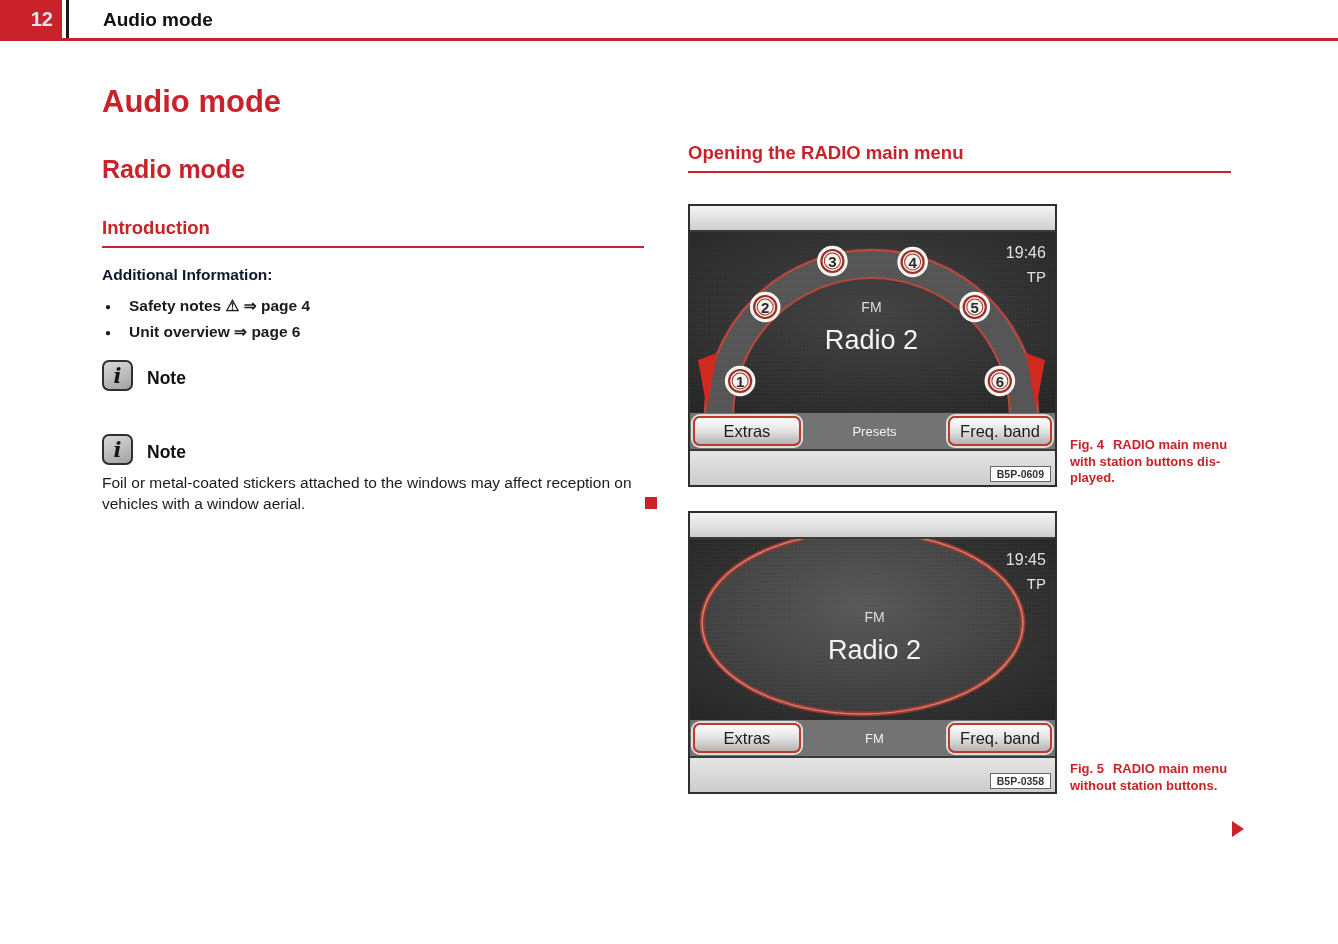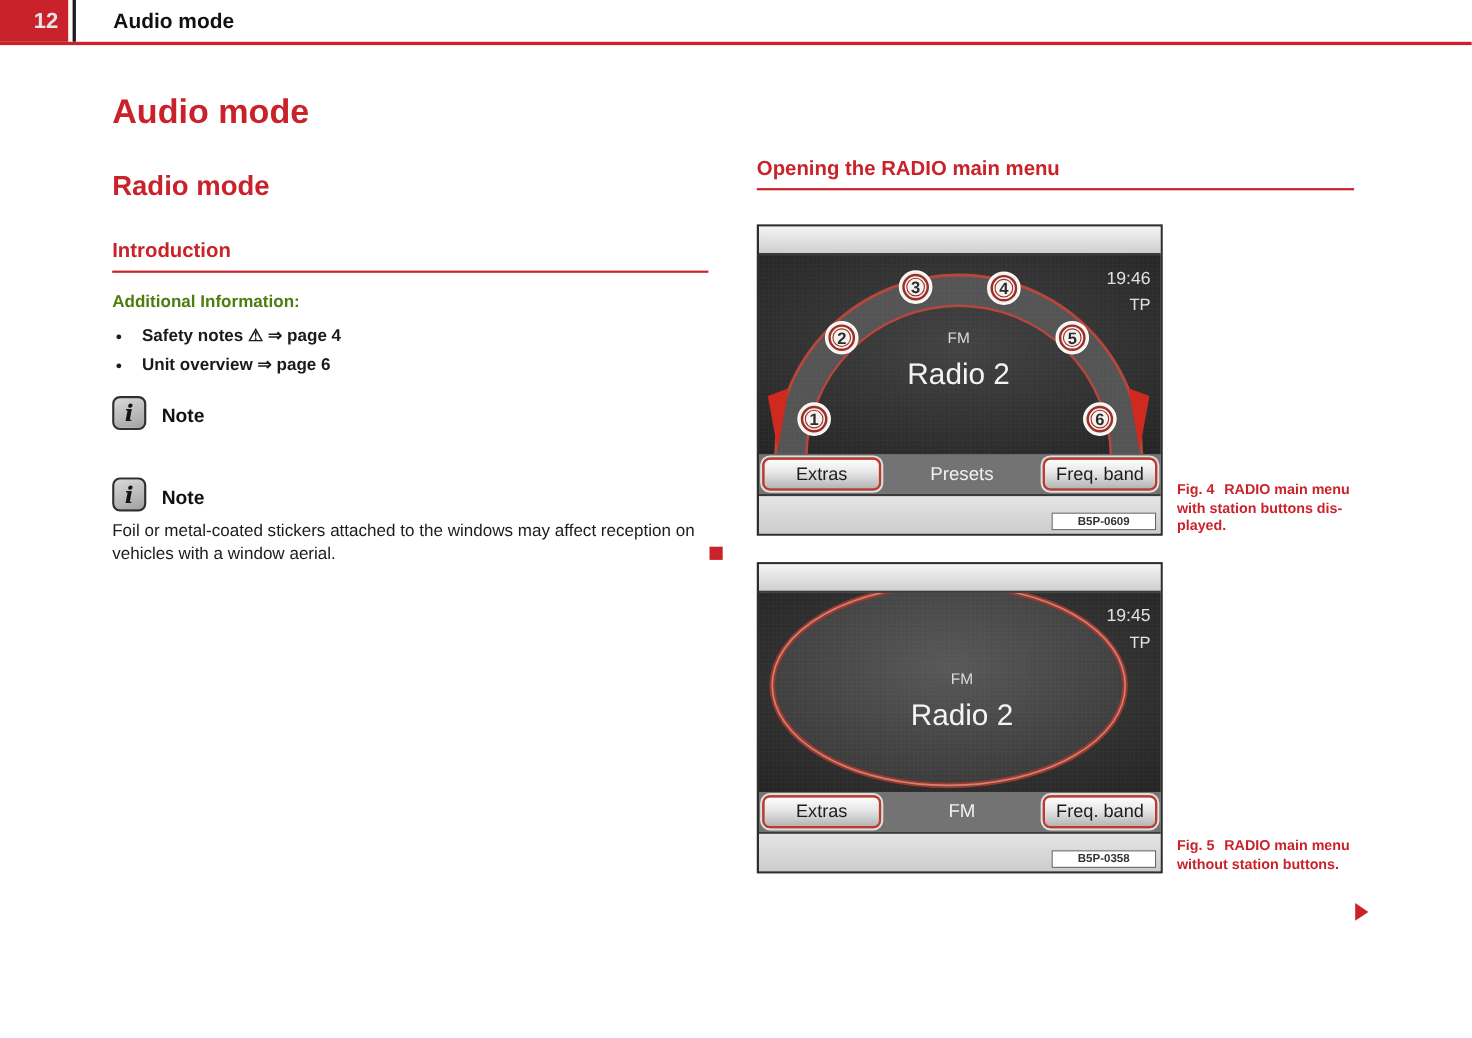--- a/index.html
+++ b/index.html
@@ -22,21 +22,21 @@
   .col-left  { position:absolute; left:102px; top:0; width:556px; height:944px; }
   .col-right { position:absolute; left:688px; top:0; width:560px; height:944px; }
   .col-left > *, .col-right > * { position:absolute; left:0; }
 
   h1.doc { top:84px; font-size:31px; color:#c9222a; font-weight:bold; }
   h2.doc { top:155px; font-size:25px; color:#c9222a; font-weight:bold; }
   h3.doc { font-size:18.5px; color:#c9222a; font-weight:bold; }
   .h3-left  { top:217px; width:542px; padding-bottom:7px; border-bottom:2.5px solid #c9222a; }
   .h3-right { top:142px; width:543px; padding-bottom:7px; border-bottom:2.5px solid #c9222a; }
 
-  .addinfo { top:266px; font-size:15.5px; font-weight:bold; color:#4d7c0f; }
+  .addinfo { top:266px; font-size:15.5px; font-weight:bold; color:#0f172a; }
 
   ul.reflist { top:293px; list-style:none; }
   ul.reflist li { font-size:15.5px; line-height:26px; padding-left:27px; position:relative;font-weight:bold; }
   ul.reflist li::before { content:"●"; position:absolute; left:3px; font-size:10px; top:1px; }
 
   .note-block .note-head { display:flex; align-items:flex-end; }
   .note-icon { width:31px; height:31px; border:2px solid #2f2f2f; border-radius:7px;
     background:linear-gradient(160deg,#d9d9d9,#a2a2a2); display:flex; align-items:center; justify-content:center; }
   .note-icon i { font-family:"DejaVu Serif", serif; font-style:italic; font-weight:bold;
     font-size:21px; color:#141414; line-height:1; }
@@ -54,25 +54,25 @@
   .bezel-top { height:26px; background:linear-gradient(180deg,#f4f4f4,#cfcfcf); border-bottom:2px solid #3a3a3a; }
   .screen { height:181px; background:#262626; position:relative; }
   .screen svg { display:block; width:100%; height:100%; }
   .btnbar { height:36px; background:#737373; display:flex; align-items:center; }
   .softkey { height:30px; margin:3px; border-radius:7px; flex:0 0 auto;
     background:linear-gradient(180deg,#fdfdfd,#e6e6e6 45%,#b4b4b4);
     border:2px solid #bf3a2d; box-shadow:0 0 0 2px #dedede, inset 0 1px 1px #ffffff;
     font-family:"Liberation Sans", sans-serif; font-size:16.5px; color:#1c1c1c; }
   .softkey.left  { width:108px; }
   .softkey.right { width:104px; }
-  .btnbar-label { flex:1 1 auto; text-align:center; color:#f2f2f2; font-size:17px; }
+  .btnbar-label { flex:1 1 auto; text-align:center; color:#f2f2f2; font-size:13px; }
   .bezel-bottom { height:36px; background:linear-gradient(180deg,#e5e5e5,#cccccc);
     border-top:2px solid #3a3a3a; position:relative; }
   .fig-code { position:absolute; right:4px; bottom:3px; background:#fff; border:1px solid #666;
-    font-size:10.5px; font-weight:bold; color:#333; padding:1px 23px; }
+    font-size:10.5px; font-weight:bold; color:#333; padding:1px 6px; }
 
   .caption { position:absolute; left:382px; width:164px; font-size:13px; font-weight:bold;
     color:#c9222a; line-height:16.5px; }
   .caption-4 { top:437px; }
   .caption-5 { top:761px; }
   .caption-fig { margin-right:9px; }
 
   .instruction { top:818px; font-size:15.5px; padding-left:25px; position:relative; width:500px; }
   .instruction::before { content:"●"; position:absolute; left:1px; top:2px; font-size:10px; }
   .keycap { display:inline-block; border:1.4px solid #2f2f2f; border-radius:6px;

